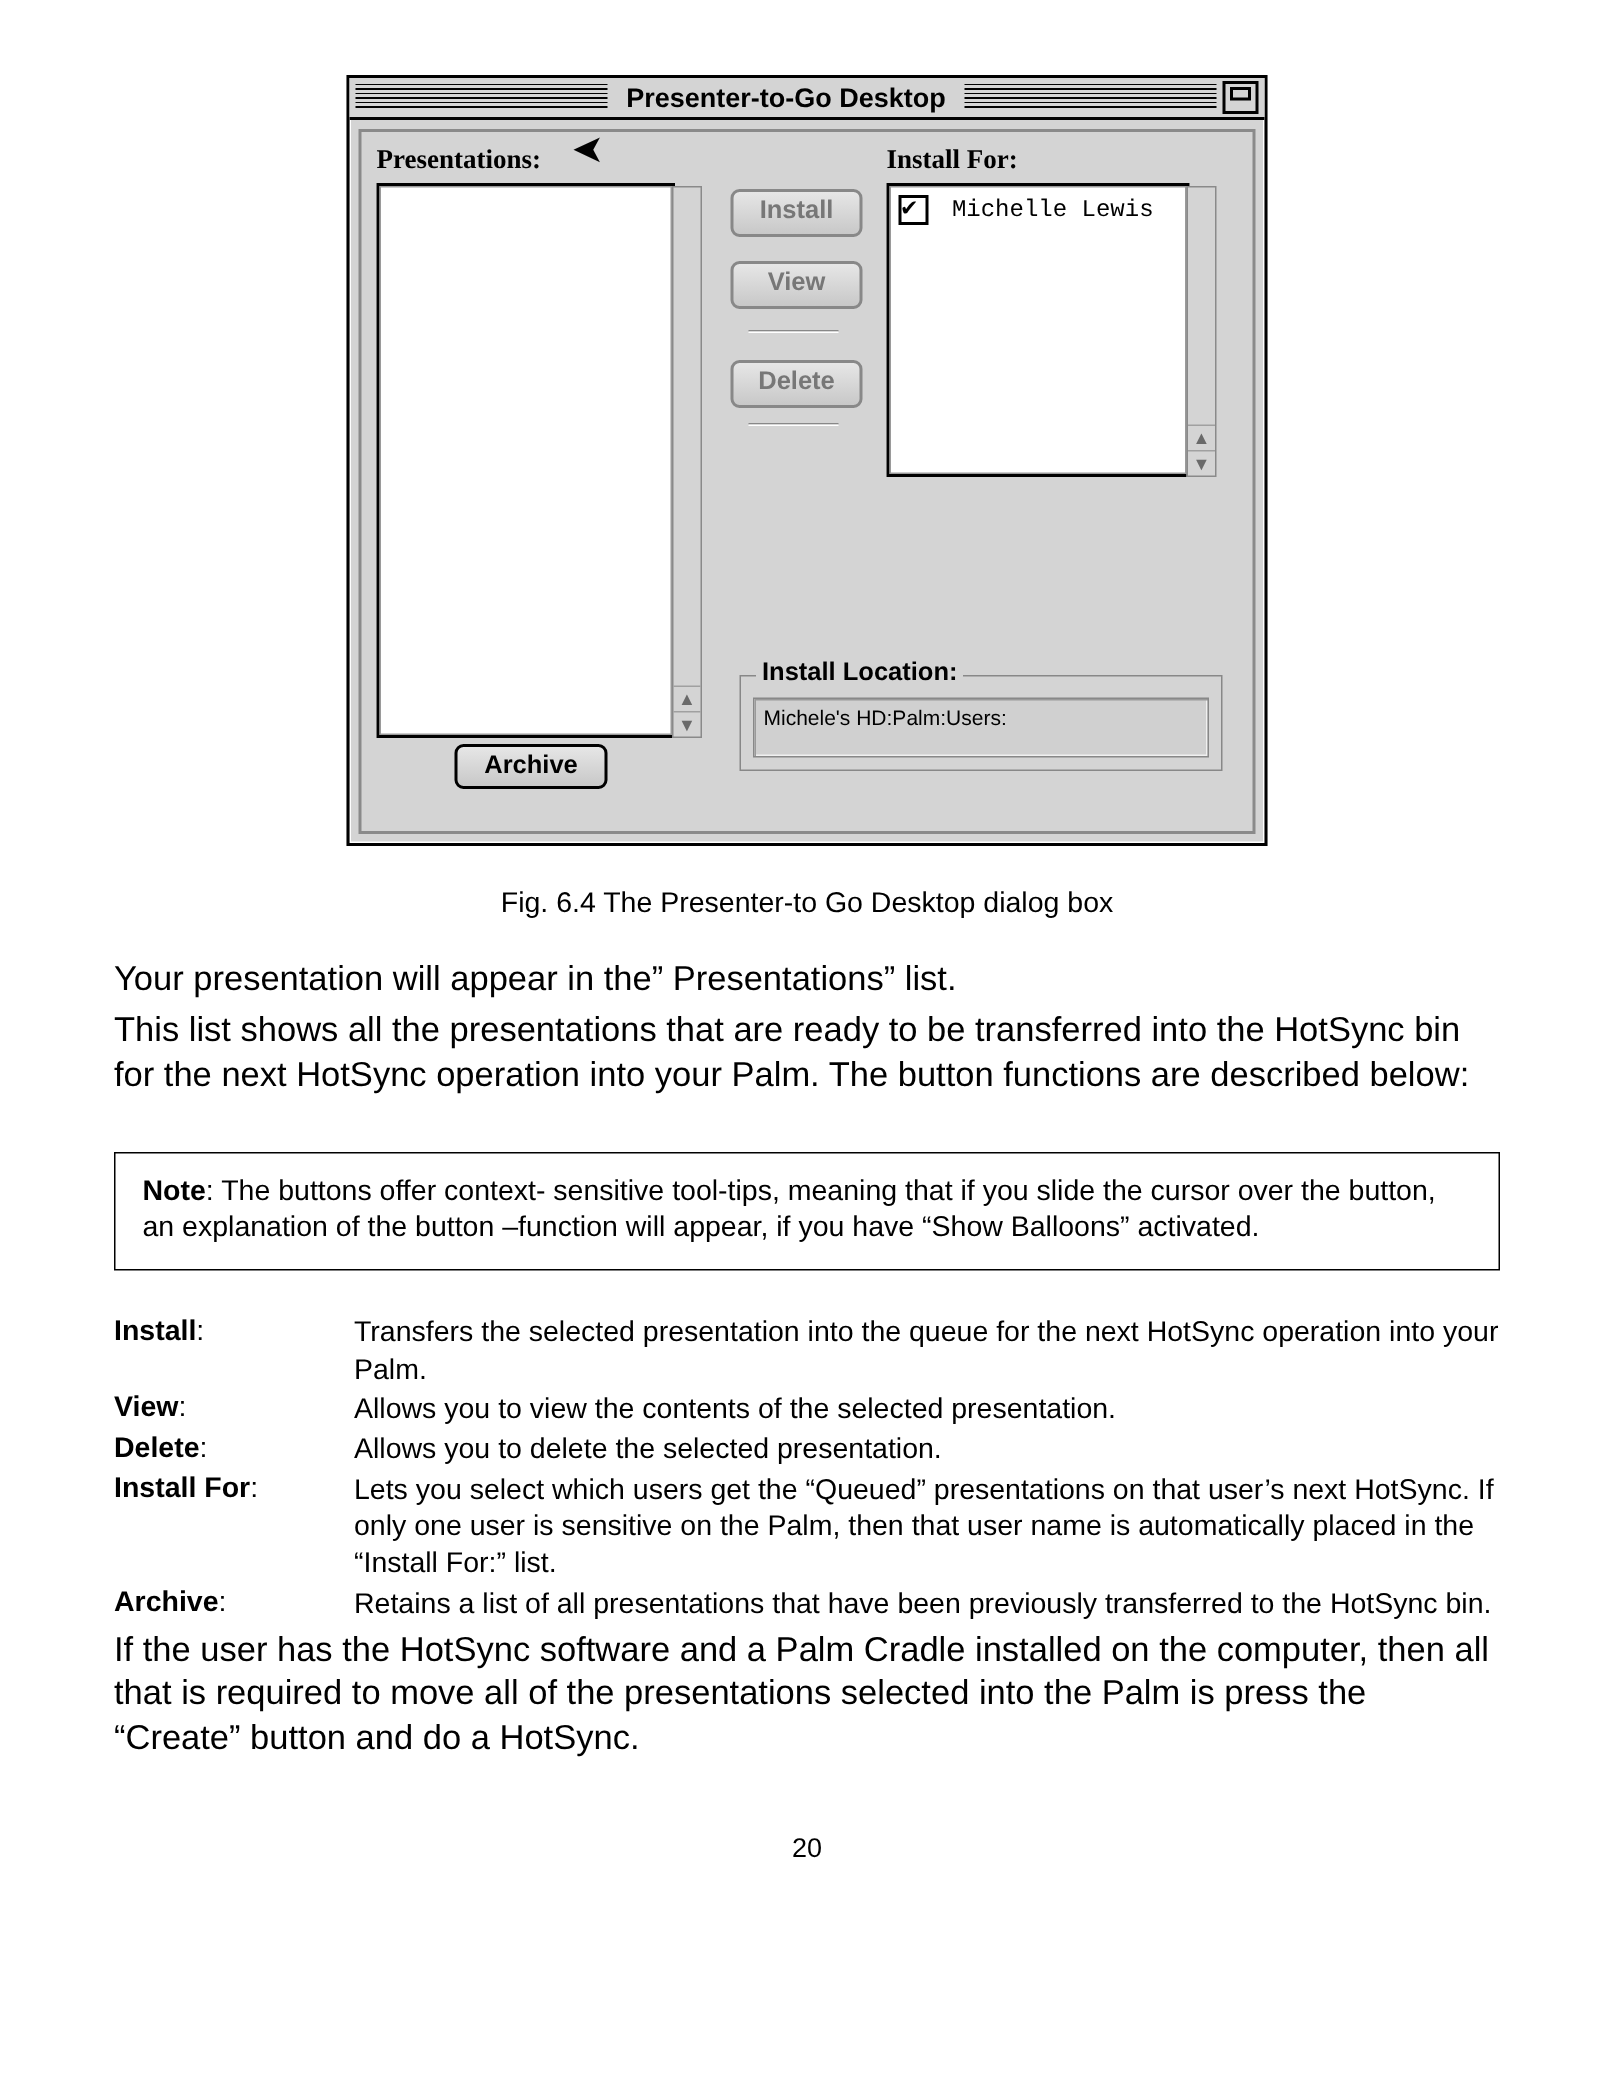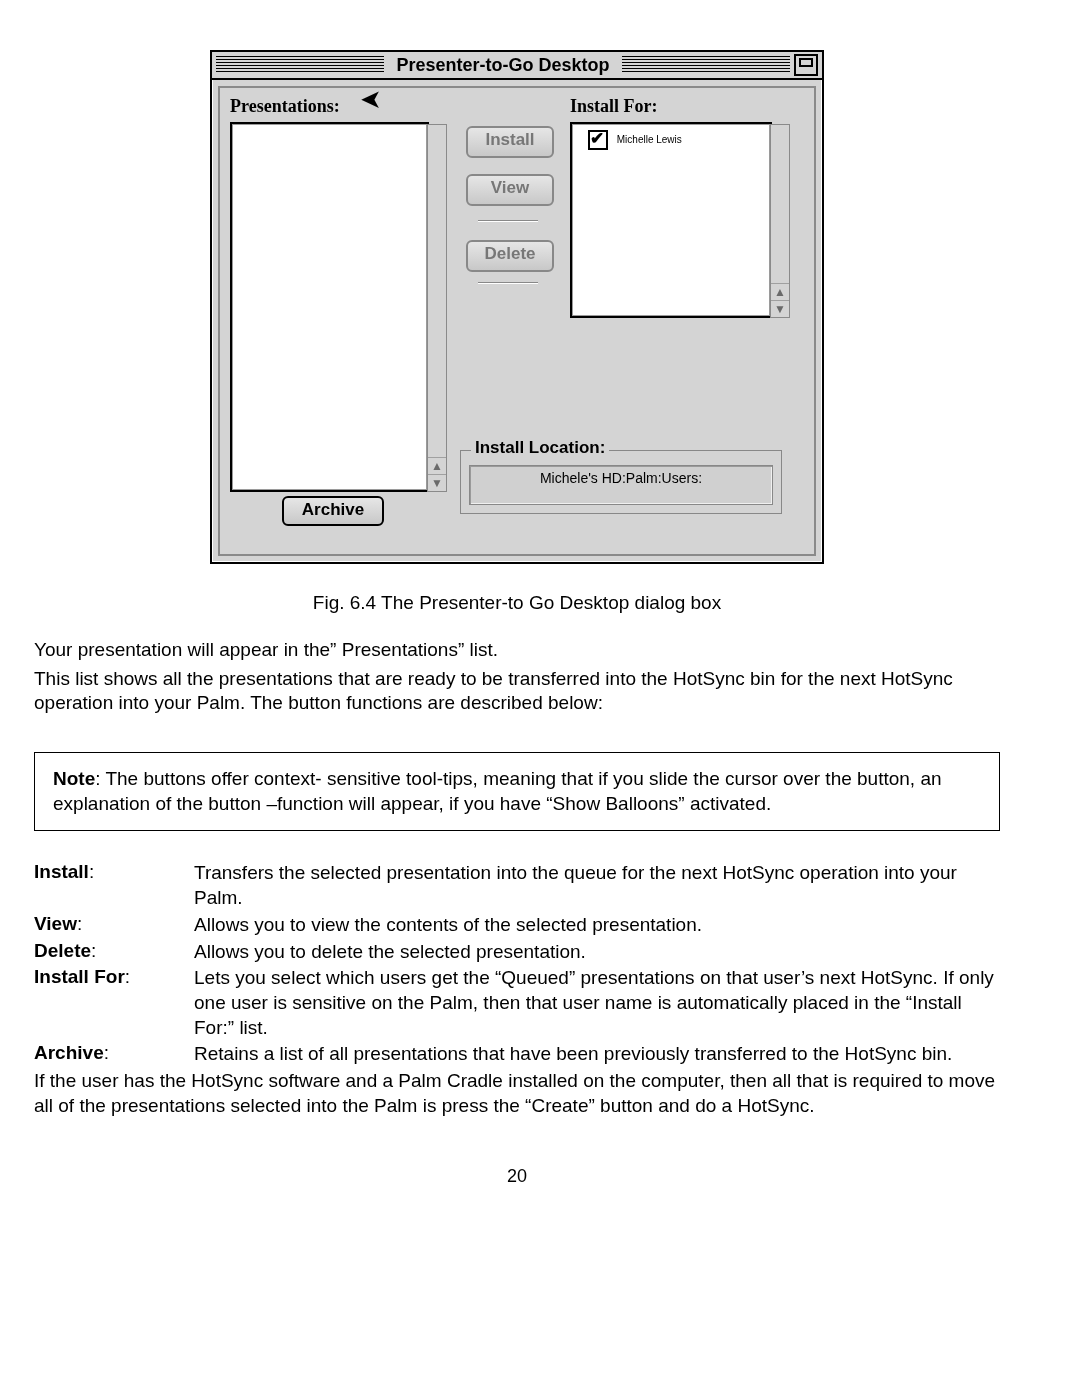--- a/index.html
+++ b/index.html
@@ -5,21 +5,21 @@
   body {
     margin: 0;
     padding: 0;
     background: #fff;
     font-family: Verdana, Geneva, sans-serif;
     font-size: 19px;
     color: #000;
     width: 1080px;
   }
   .page {
-    padding: 50px 80px 40px 34px;
+    padding: 50px 80px 40px 76px;
   }
   
   .dialog {
     width: 610px;
     margin: 0 auto;
     border: 2px solid #000;
     background: #d4d4d4;
     box-shadow: 0 0 0 1px #fff inset;
   }
   .titlebar {
@@ -149,21 +149,21 @@
   .groupbox .legend{
     position:absolute;
     top:-13px; left:10px;
     background:#d4d4d4;
     padding:0 4px;
     font-weight:bold;
     font-size:17px;
     font-family: "Lucida Grande", Verdana, sans-serif;
   }
   .group-size{ left:248px; top:248px; width:320px; height:70px; }
-  .group-loc { left:240px; top:362px; width:320px; height:62px;text-align:center; }
+  .group-loc { left:252px; top:362px; width:320px; height:62px; }
 
   .fieldwell{
     position:absolute;
     left:8px; right:8px;
     top:14px;
     height:36px;
     border:1px solid #888;
     background:#d0d0d0;
     box-shadow: inset 1px 1px 0 #9a9a9a, inset -1px -1px 0 #f0f0f0;
     font-size:14px;
@@ -183,43 +183,43 @@
   }
   .checkmark::after{
     content:"✔";
     position:absolute;
     left:0;top:-4px;
     font-size:17px;
     font-weight:bold;
   }
   .install-user{
     position:absolute;
-    left:16px; top:6px;
-    font-size:10px;
-    font-family: Liberation Sans, sans-serif;
+    left:6px; top:6px;
+    font-size:16px;
+    font-family: Liberation Mono, monospace;
   }
 
   .cursor-arrow{
     position:absolute;
     left:140px; top:-4px;
     font-size:26px;
     color:#000;
     transform: scaleX(-1);
     pointer-events:none;
   }
 
   
   .caption{
     text-align:center;
     font-weight:normal;
     font-size:19px;
     margin:28px 0 24px 0;
   }
   .para{
-    font-size:19px;
+    font-size:23px;
     line-height:1.3;
     margin:0 0 4px 0;
   }
   .notebox{
     border:1px solid #000;
     padding:14px 18px;
     margin:36px 0 30px 0;
     font-size:19px;
     line-height:1.3;
   }

